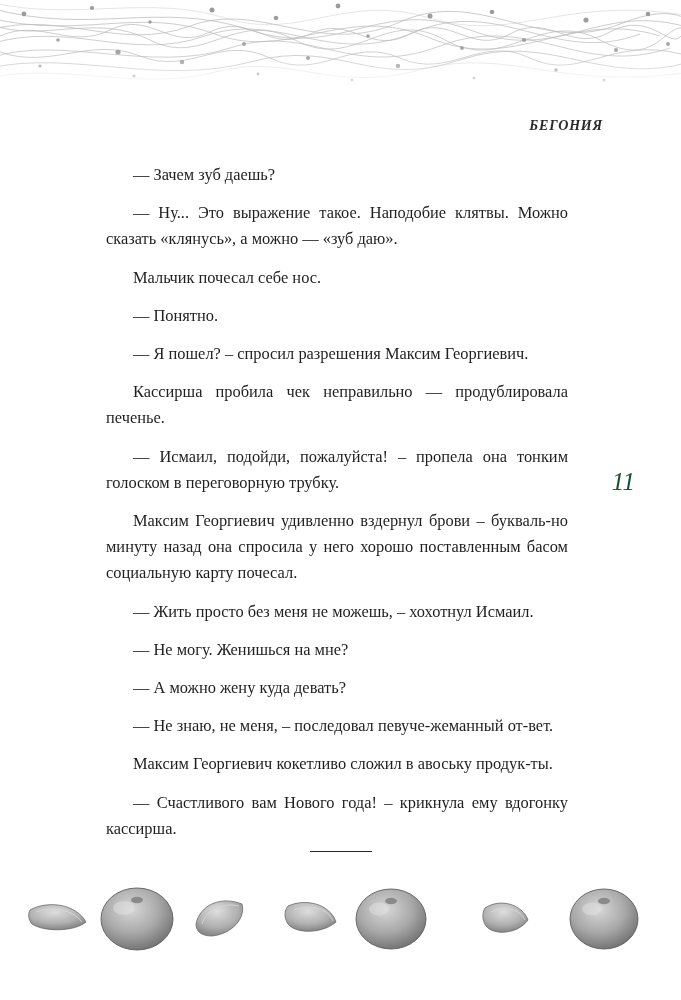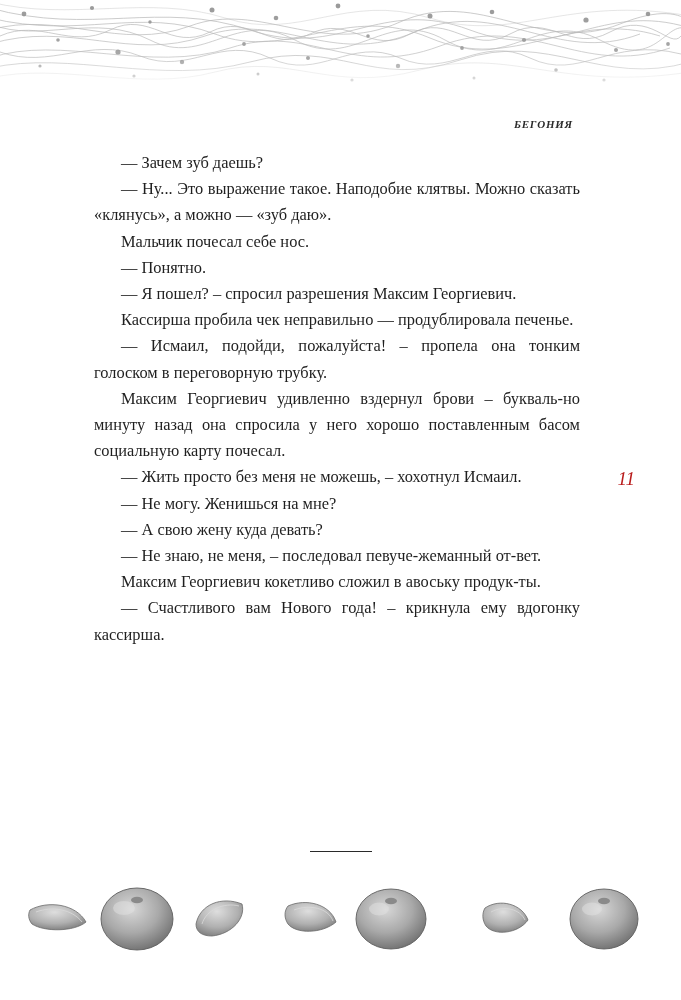--- a/index.html
+++ b/index.html
@@ -25,55 +25,55 @@
     height: 95px;
     overflow: hidden;
     background: #ffffff;
   }
   .top-band svg { display: block; }
 
   
   .running-head {
     position: absolute;
     top: 118px;
-    right: 108px;
+    right: 78px;
     font-family: "Liberation Serif", serif;
     font-style: italic;
     font-weight: bold;
-    font-size: 11px;
+    font-size: 14px;
     letter-spacing: 0.8px;
     color: #2b2b2b;
     text-transform: uppercase;
   }
 
   
   .folio {
     position: absolute;
     top: 468px;
     right: 46px;
     font-family: "Liberation Serif", serif;
     font-style: italic;
-    font-size: 19px;
-    color: #b91c1c;
+    font-size: 25px;
+    color: #14532d;
   }
 
   
   .textblock {
     position: absolute;
     top: 150px;
     left: 94px;
     width: 486px;
     font-size: 16.4px;
     line-height: 26.2px;
     text-align: justify;
     text-justify: inter-word;
     color: #1f1f1f;
   }
   .textblock p {
-    margin: 0;
+    margin: 12px;
     text-indent: 27px;
     hyphens: manual;
   }
 
   
   .section-rule {
     position: absolute;
     top: 851px;
     left: 50%;
     transform: translateX(-50%);
@@ -162,21 +162,21 @@
   <p>— Зачем зуб даешь?</p>
   <p>— Ну... Это выражение такое. Наподобие клятвы. Можно сказать «клянусь», а можно — «зуб даю».</p>
   <p>Мальчик почесал себе нос.</p>
   <p>— Понятно.</p>
   <p>— Я пошел? – спросил разрешения Максим Георгиевич.</p>
   <p>Кассирша пробила чек неправильно — продублировала печенье.</p>
   <p>— Исмаил, подойди, пожалуйста! – пропела она тонким голоском в переговорную трубку.</p>
   <p>Максим Георгиевич удивленно вздернул брови – букваль-но минуту назад она спросила у него хорошо поставленным басом социальную карту почесал.</p>
   <p>— Жить просто без меня не можешь, – хохотнул Исмаил.</p>
   <p>— Не могу. Женишься на мне?</p>
-  <p>— А свою жену куда девать?</p>
+  <p>— А можно жену куда девать?</p>
   <p>— Не знаю, не меня, – последовал певуче-жеманный от-вет.</p>
   <p>Максим Георгиевич кокетливо сложил в авоську продук-ты.</p>
   <p>— Счастливого вам Нового года! – крикнула ему вдогонку кассирша.</p>
 </div>
 
 <div class="section-rule"></div>
 
 <div class="ornament">
   <svg width="681" height="70" viewBox="0 0 681 70" xmlns="http://www.w3.org/2000/svg" aria-hidden="true">
     <defs>

